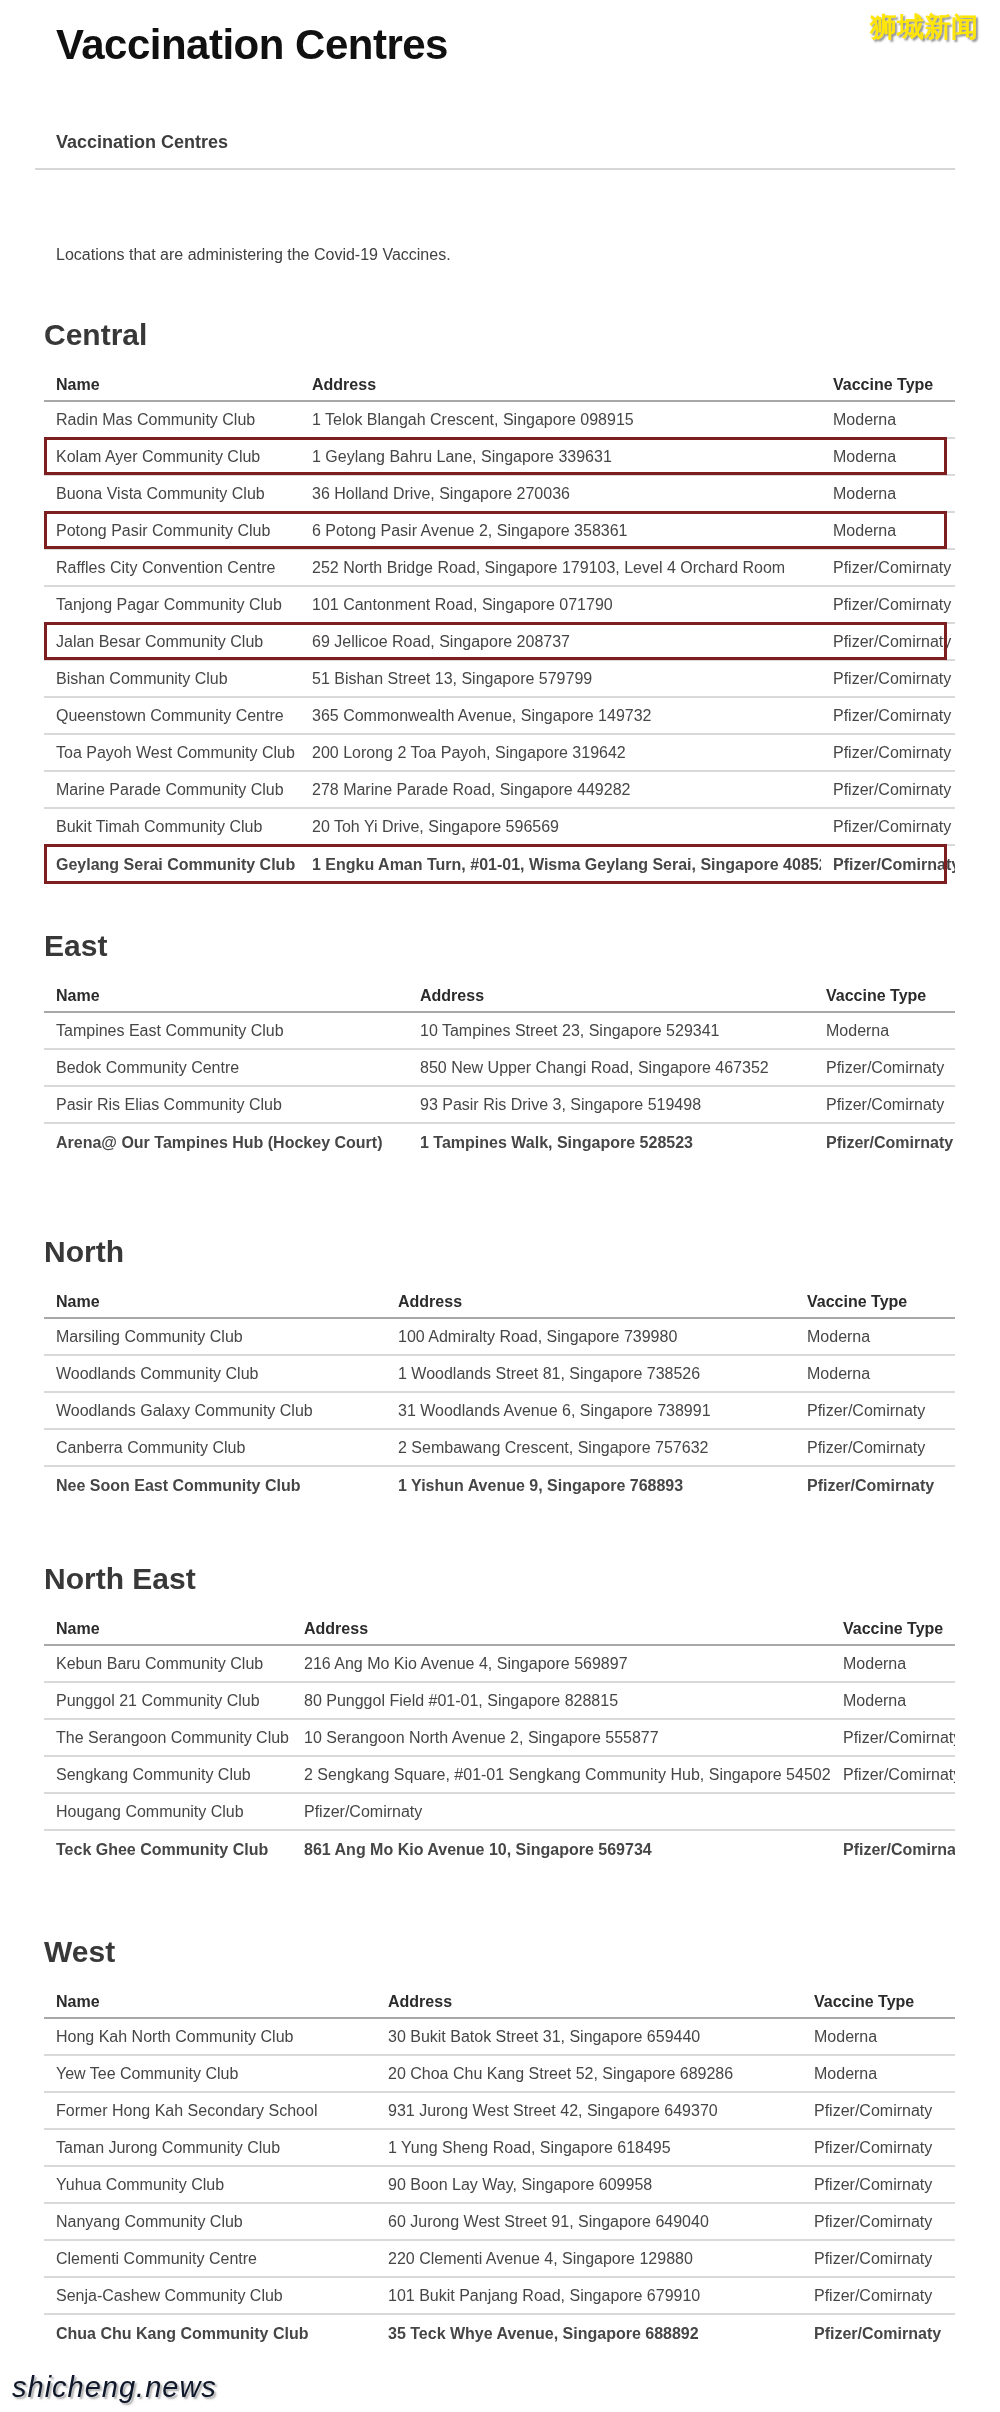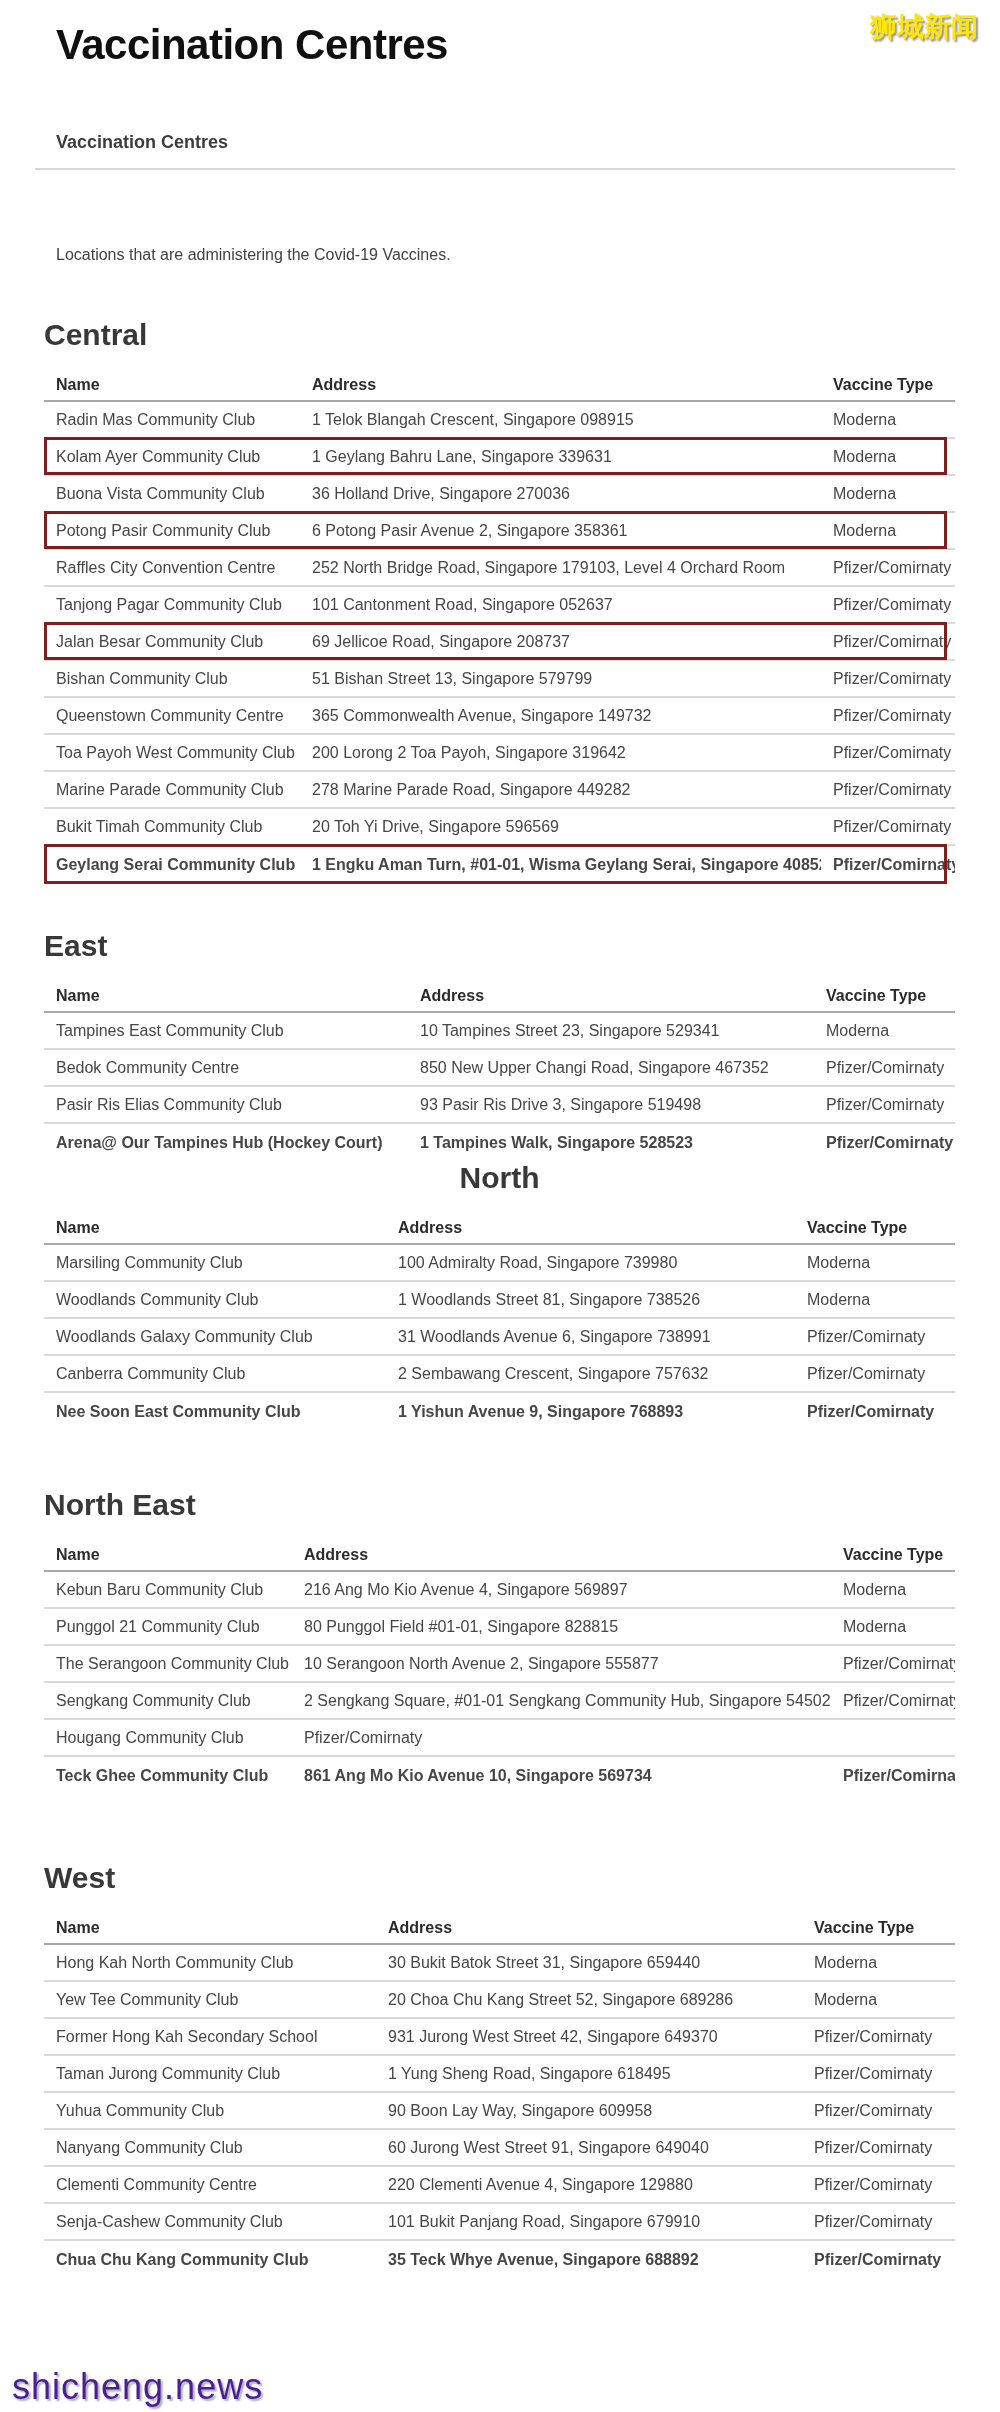--- a/index.html
+++ b/index.html
@@ -24,21 +24,21 @@
   }
   .intro{
     font-size:16px;color:#414141;margin:74px 0 0 12px;line-height:22px;
   }
   h2.section-title{
     font-size:30px;font-weight:bold;color:#383838;
     margin:0 0 18px 0;line-height:34px;
   }
   .sec-central h2{margin-top:52px;}
   .sec-east h2{margin-top:46px;}
-  .sec-north h2{text-align:center;}
+  .sec-north h2{margin-top:74px;}
   .sec-northeast h2{margin-top:58px;}
   .sec-west h2{margin-top:67px;}
 
   .vtable{width:911px;}
   .vrow{
     display:grid;align-items:center;box-sizing:border-box;
     height:37px;border-bottom:2px solid #d9d9d9;position:relative;
   }
   .vrow:last-child{border-bottom:none;font-weight:bold;}
   .vrow.header{
@@ -60,23 +60,24 @@
   .grid-west{grid-template-columns:332px 426px 1fr;}
 
   .wm-top{
     position:absolute;top:12px;right:22px;
     font-size:27px;font-weight:bold;color:#ffe608;
     text-shadow:2px 2px 2px rgba(125,125,125,0.85);
     line-height:30px;
   }
   .wm-bottom{
     position:absolute;left:12px;top:2370px;
-    font-size:36px;color:#4c1d95;letter-spacing:1px;
+    font-size:29px;color:#0f172a;letter-spacing:1px;
     text-shadow:2px 2px 2px rgba(135,135,135,0.7);
     line-height:34px;
+    font-style:italic;
   }
 </style>
 </head>
 <body>
 
 <div class="wm-top">狮城新闻</div>
 
 <div class="content">
   <h1 class="page-title">Vaccination Centres</h1>
   <div class="breadcrumb">Vaccination Centres</div>
@@ -112,21 +113,21 @@
             <div class="cell">6 Potong Pasir Avenue 2, Singapore 358361</div>
             <div class="cell">Moderna</div>
           </div>
           <div class="vrow grid-central">
             <div class="cell">Raffles City Convention Centre</div>
             <div class="cell">252 North Bridge Road, Singapore 179103, Level 4 Orchard Room</div>
             <div class="cell">Pfizer/Comirnaty</div>
           </div>
           <div class="vrow grid-central">
             <div class="cell">Tanjong Pagar Community Club</div>
-            <div class="cell">101 Cantonment Road, Singapore 052637</div>
+            <div class="cell">101 Cantonment Road, Singapore 071790</div>
             <div class="cell">Pfizer/Comirnaty</div>
           </div>
           <div class="vrow grid-central hl">
             <div class="cell">Jalan Besar Community Club</div>
             <div class="cell">69 Jellicoe Road, Singapore 208737</div>
             <div class="cell">Pfizer/Comirnaty</div>
           </div>
           <div class="vrow grid-central">
             <div class="cell">Bishan Community Club</div>
             <div class="cell">51 Bishan Street 13, Singapore 579799</div>

